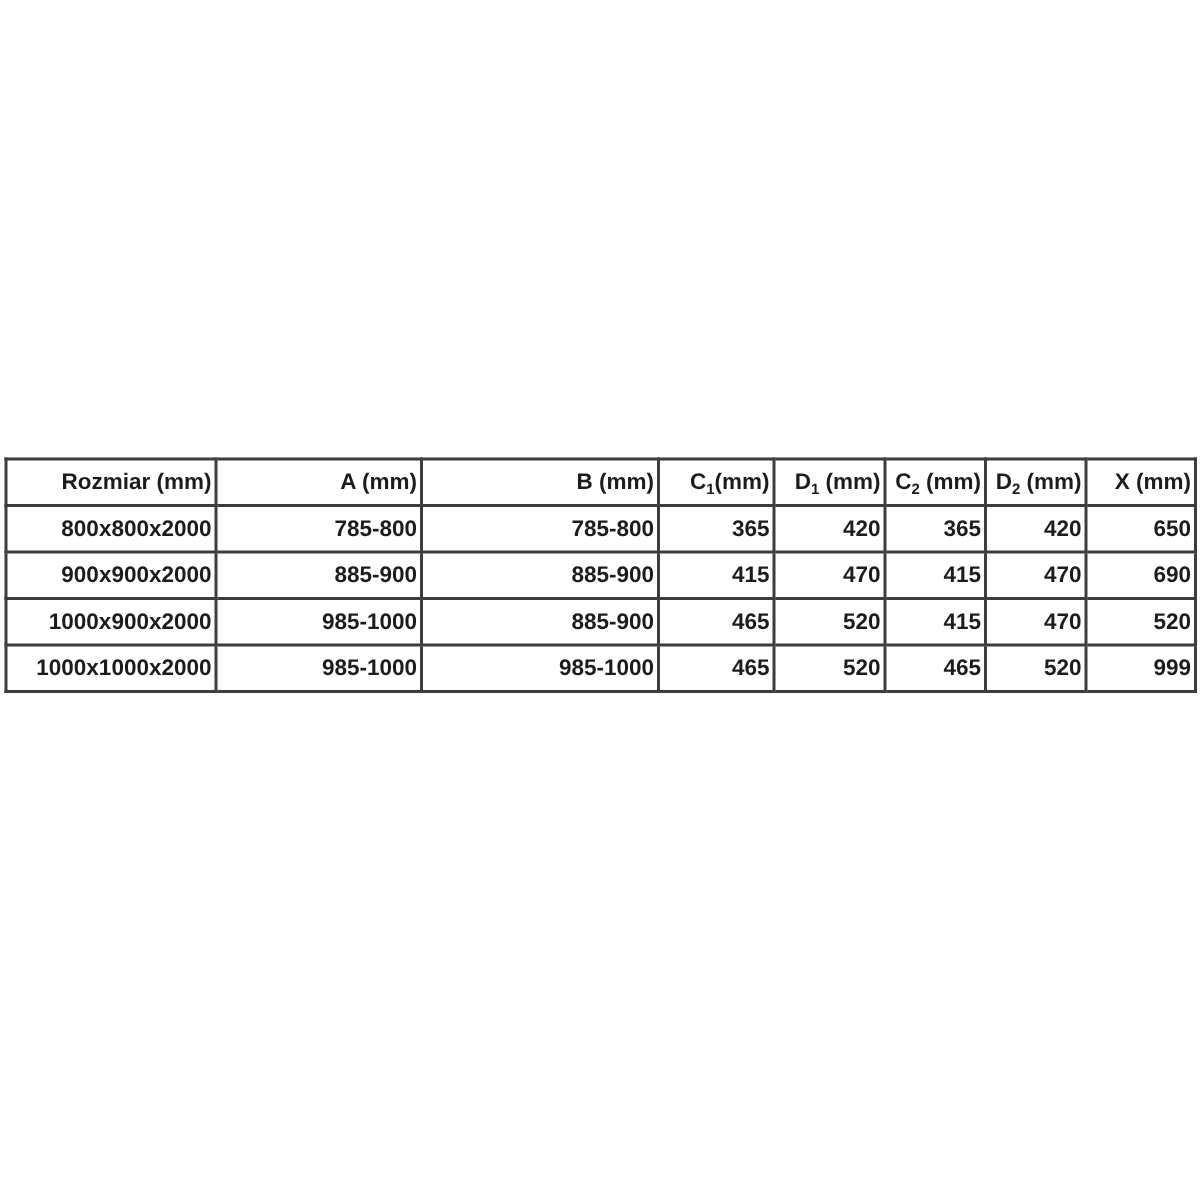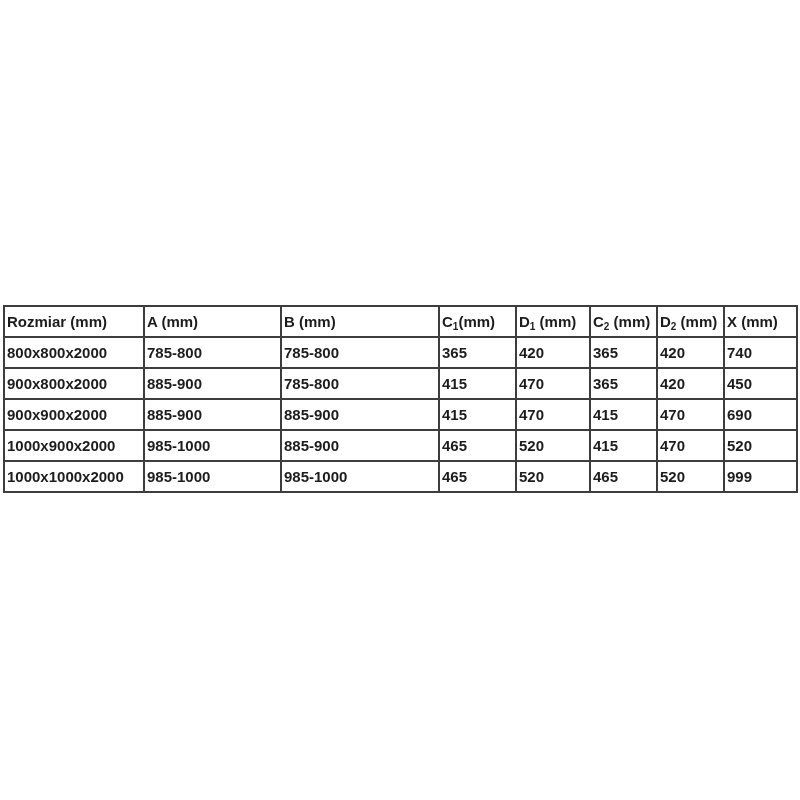--- a/index.html
+++ b/index.html
@@ -25,21 +25,21 @@
   }
   table.spec-table {
     border-collapse: collapse;
     table-layout: fixed;
     width: 793px;
     background: #ffffff;
   }
   table.spec-table th,
   table.spec-table td {
     border: 2px solid #3d3d3d;
-    text-align: left;
+    text-align: right;
     vertical-align: middle;
     height: 31px;
     padding: 0 2px;
     color: #1c1c1c;
     font-size: 15px;
     line-height: 1;
     overflow: hidden;
     white-space: nowrap;
   }
   table.spec-table th {
@@ -85,31 +85,21 @@
       </thead>
       <tbody>
         <tr>
           <td>800x800x2000</td>
           <td>785-800</td>
           <td>785-800</td>
           <td>365</td>
           <td>420</td>
           <td>365</td>
           <td>420</td>
-          <td>740</td>
-        </tr>
-        <tr>
-          <td>900x800x2000</td>
-          <td>885-900</td>
-          <td>785-800</td>
-          <td>415</td>
-          <td>470</td>
-          <td>365</td>
-          <td>420</td>
-          <td>450</td>
+          <td>650</td>
         </tr>
         <tr>
           <td>900x900x2000</td>
           <td>885-900</td>
           <td>885-900</td>
           <td>415</td>
           <td>470</td>
           <td>415</td>
           <td>470</td>
           <td>690</td>

